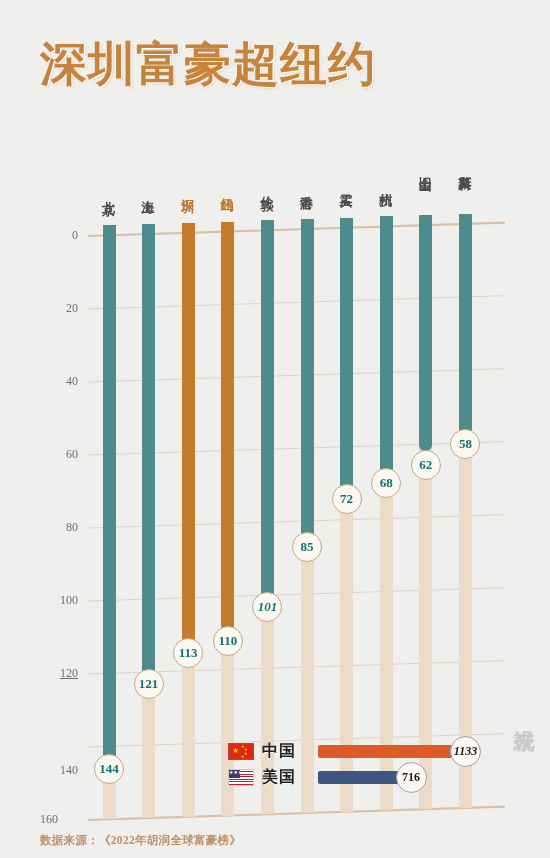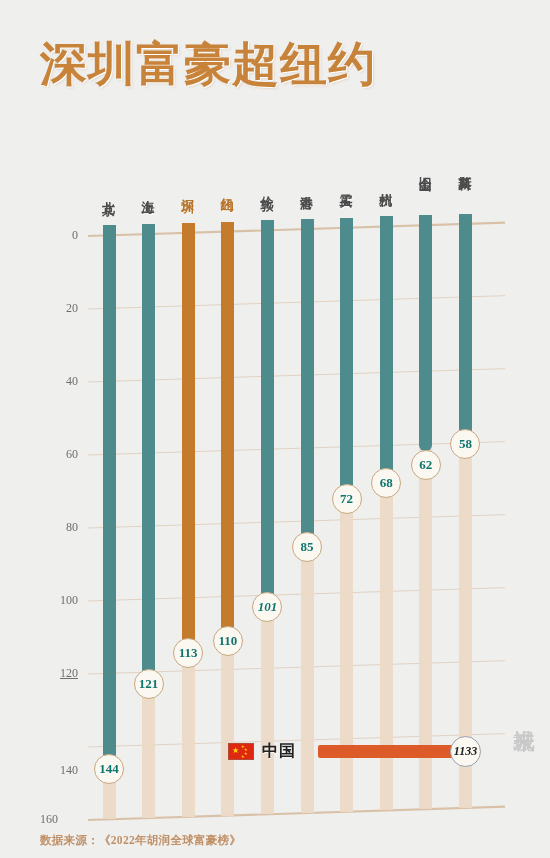--- a/index.html
+++ b/index.html
@@ -301,17 +301,31 @@
       <span class="star-sm" style="left:12px;top:1px;">★</span>
       <span class="star-sm" style="left:15px;top:4px;">★</span>
       <span class="star-sm" style="left:15px;top:8px;">★</span>
       <span class="star-sm" style="left:12px;top:11px;">★</span>
     </span>
     <span class="legend-name">中国</span>
     <span class="legend-bar" id="legend-bar-cn" style="left: 90px; width: 148px; background: rgb(221, 91, 40);"></span>
     <span class="legend-bubble" id="legend-bubble-cn" style="left: 222px; font-style: italic;">1133</span>
   </div>
 
+  <div class="legend-row" style="top:26px;">
+    <span class="flag flag-us">
+      <span class="stripe" style="top:1px;"></span>
+      <span class="stripe" style="top:3.5px;"></span>
+      <span class="stripe" style="top:6px;"></span>
+      <span class="stripe" style="top:8.5px;"></span>
+      <span class="stripe" style="top:11px;"></span>
+      <span class="stripe" style="top:13.5px;"></span>
+      <span class="canton">★★★</span>
+    </span>
+    <span class="legend-name">美国</span>
+    <span class="legend-bar" id="legend-bar-us" style="left: 90px; width: 93.5287px; background: rgb(63, 86, 129);"></span>
+    <span class="legend-bubble" id="legend-bubble-us" style="left: 167.529px;">716</span>
+  </div>
 
 </div>
 
 <div id="source">数据来源：《2022年胡润全球富豪榜》</div>
 <div id="watermark">未来城视</div>
 
 </body></html>

